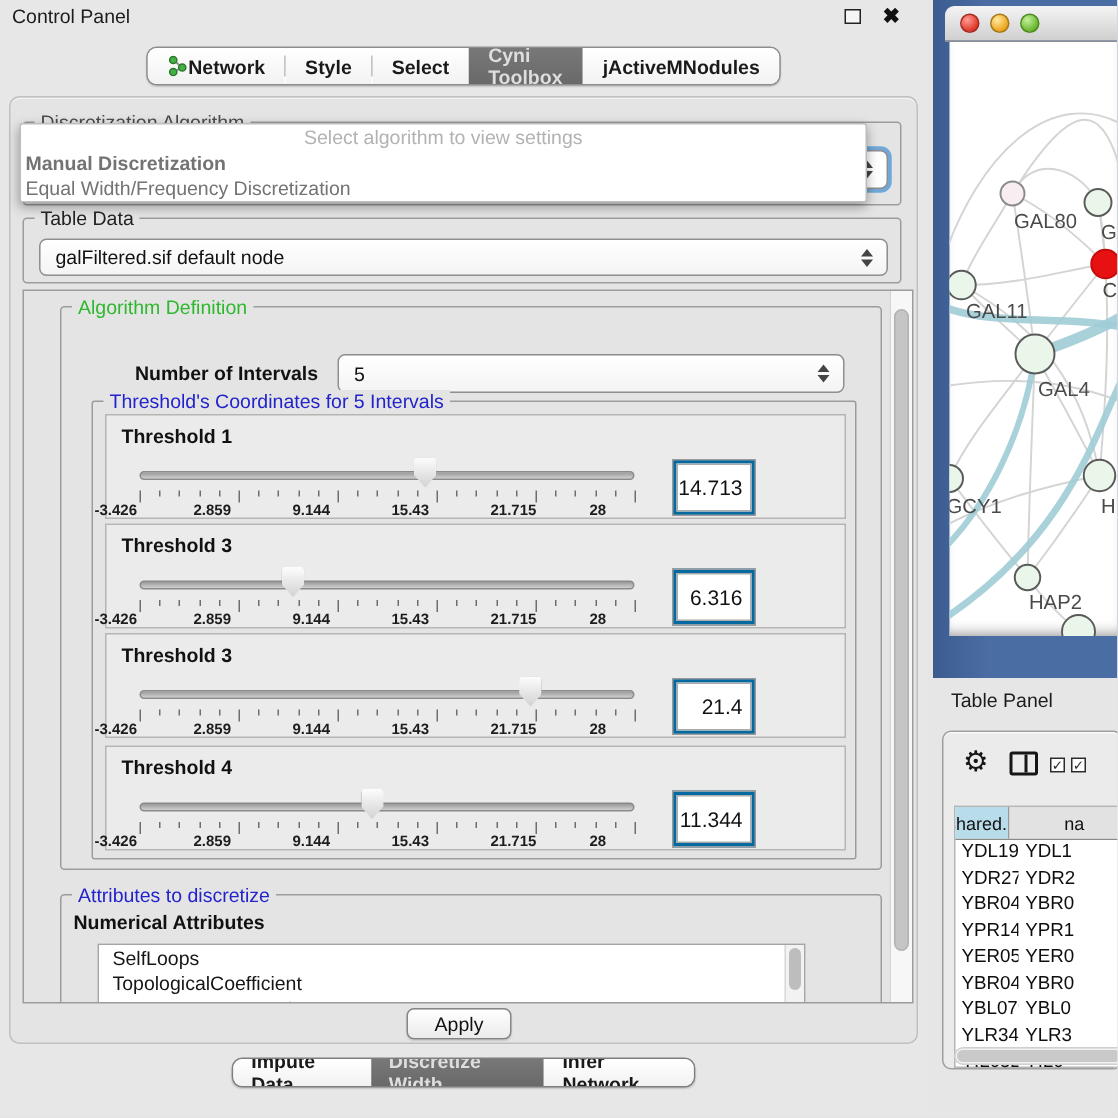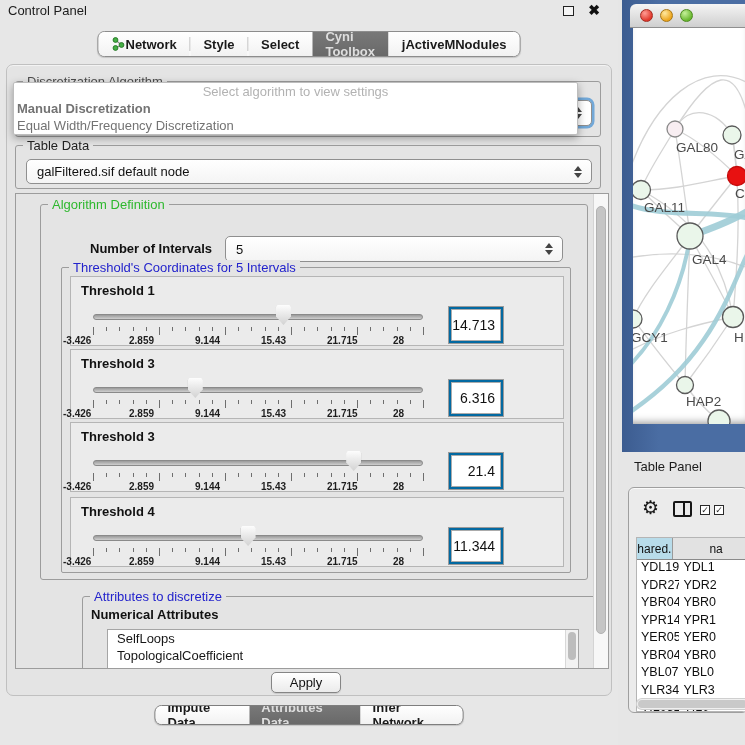--- a/index.html
+++ b/index.html
@@ -71,21 +71,21 @@
     clip-path:polygon(10% 0,90% 0,100% 12%,100% 58%,50% 100%,0 58%,0 12%);
     filter:drop-shadow(0 0 1px #6e6e6e);}
   .tick{position:absolute;top:50px;width:1px;background:#6e6e6e;}
   .tick.maj{height:8px;}
   .tick.min{height:4px;}
   .tick-lab{position:absolute;top:58px;width:60px;font-size:10px;font-weight:bold;color:#1d1d1d;}
   .vbox{position:absolute;left:377px;top:29px;width:56px;height:38px;border:1px solid #9a9a9a;background:#0369a1;padding:2px;}
   .vbox-in{width:100%;height:100%;background:#fff;border:1px solid #ababab;font-size:14px;color:#111;
     display:flex;align-items:center;justify-content:flex-end;padding-right:5px;}
 
-  #attr-group{left:24px;top:402px;width:548px;height:96px;margin-left:42px;}
+  #attr-group{left:24px;top:402px;width:548px;height:96px;}
   #attr-subtitle{position:absolute;left:8px;top:10px;font-size:13px;font-weight:bold;color:#111;}
   #attr-list{position:absolute;left:24px;top:32px;width:472px;height:60px;background:#fff;border:1px solid #a5a5a5;overflow:hidden;}
   .attr-item{height:17px;line-height:17px;padding-left:9px;font-size:13px;color:#161616;white-space:nowrap;}
   #attr-scroll{position:absolute;right:0;top:0;width:13px;height:100%;background:#f2f2f2;border-left:1px solid #d8d8d8;}
   #attr-scroll .thumb{position:absolute;left:2px;top:2px;width:8px;height:28px;border-radius:4px;background:#bdbdbd;}
 
   #apply-btn{position:absolute;left:271px;top:672px;width:70px;height:21px;border:1px solid #858585;border-radius:5px;
     background:linear-gradient(#ffffff,#ebebeb);font-size:13px;color:#111;text-align:center;line-height:19px;
     box-shadow:0 1px 1px rgba(0,0,0,0.12);}
 
@@ -395,21 +395,21 @@
       </div>
 
     </div>
 
     <div id="apply-btn">Apply</div>
     <div id="bottom-tabs">
         <div class="seg">
           <span>Impute Data</span>
         </div>
         <div class="seg sel">
-          <span>Attributes Data</span>
+          <span>Discretize Width</span>
         </div>
         <div class="seg">
           <span>Infer Network</span>
         </div>
       </div>
 
     <div id="algo-popup">
       <div id="popup-placeholder">Select algorithm to view settings</div>
 
     <div class="popup-opt hl">Manual Discretization</div>

